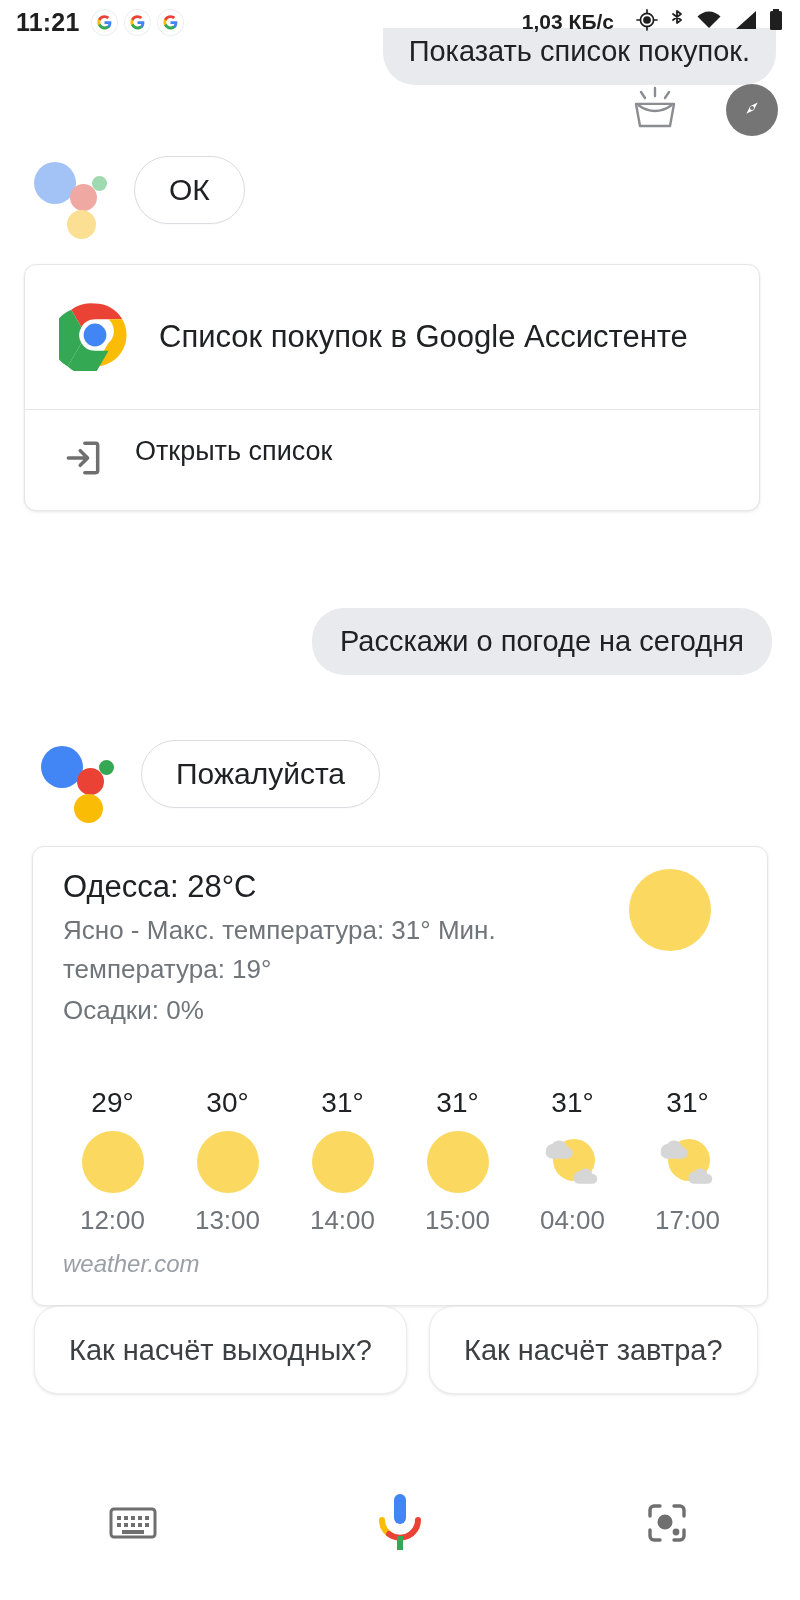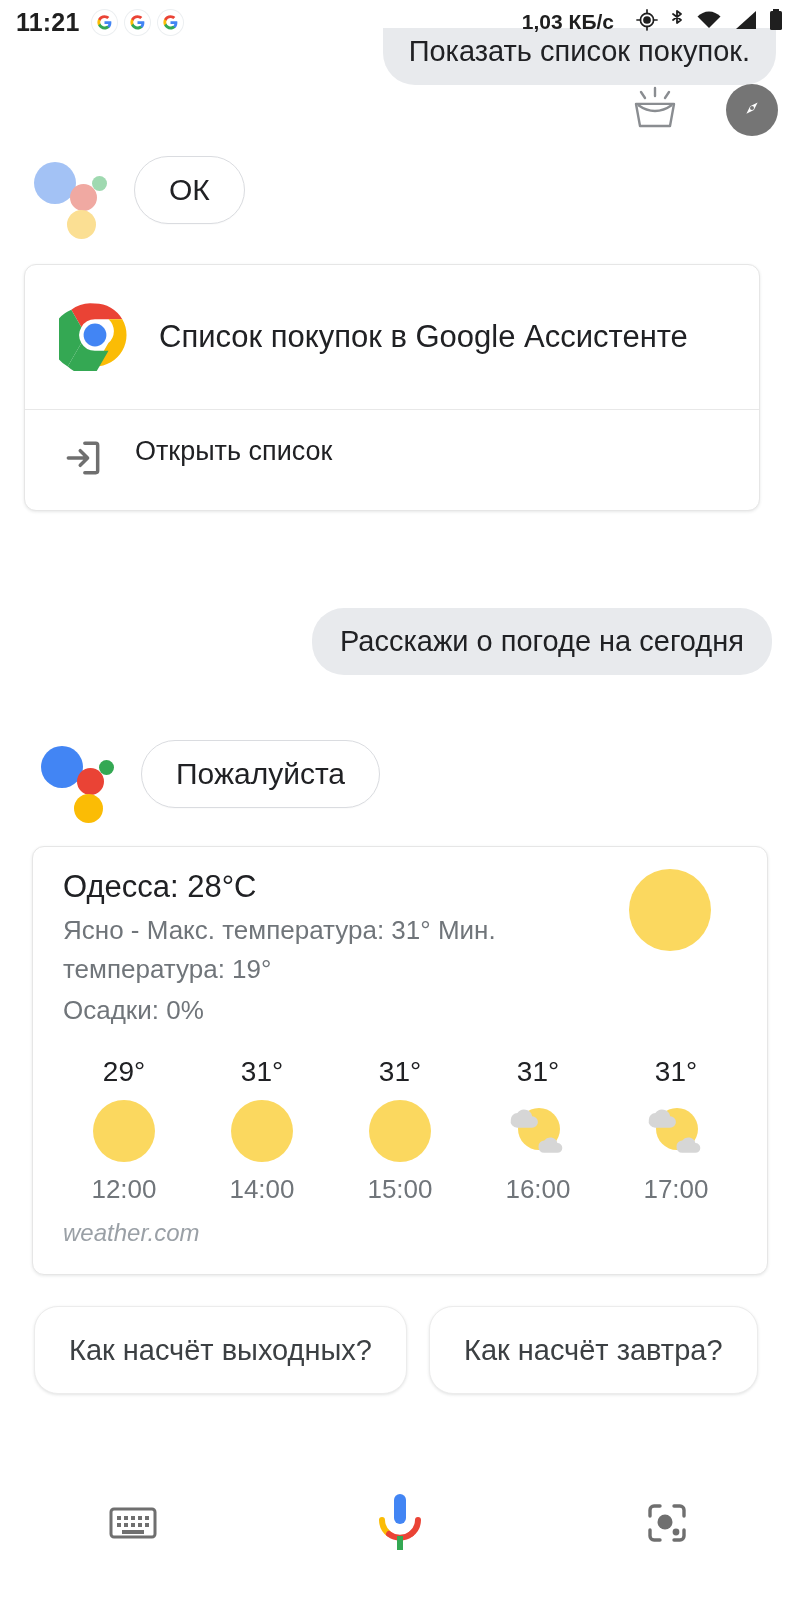--- a/index.html
+++ b/index.html
@@ -79,21 +79,21 @@
   .card-action { display:flex; gap:30px; padding:26px 30px 26px 36px; }
   .card-action-label { font-size:27px; color:#202124; }
 
   
   .weather-card { position:absolute; left:32px; top:846px; width:736px; }
   .w-head { position:relative; padding:22px 28px 10px 30px; }
   .w-city { font-size:31px; color:#202124; font-weight:400; }
   .w-sub { font-size:26px; color:#70757a; line-height:1.5; margin-top:6px; max-width:520px; }
   .w-sun-big { position:absolute; right:56px; top:22px; width:82px; height:82px; border-radius:50%; background:#fbd85f; }
   .w-hours { display:flex; padding:16px 22px 4px 22px; }
-  .w-hour { flex:1; display:flex; flex-direction:column; align-items:center; gap:10px; }
+  .w-hour { flex:1; display:flex; flex-direction:column; align-items:center; gap:10px;margin-top:31px; }
   .w-temp { font-size:28px; color:#202124; }
   .w-time { font-size:26px; color:#70757a; }
   .w-icon { width:66px; height:66px; position:relative; }
   .sun-sm { width:62px; height:62px; border-radius:50%; background:#fbd85f; position:absolute; left:2px; top:2px; }
   .w-source { font-size:24px; color:#9aa0a6; font-style:italic; padding:10px 0 27px 30px; }
 
   
   .chips { position:absolute; left:0; top:1306px; width:800px; height:96px; display:flex; gap:22px; padding-left:34px; }
   .chip {
     background:#fff; border:1px solid #ececec; border-radius:24px;
@@ -270,20 +270,27 @@
 
       <div class="w-hours">
         <div class="w-hour">
           <span class="w-temp">29°</span>
           <span class="w-icon">
               <span class="sun-sm"></span>
             </span>
           <span class="w-time">12:00</span>
         </div>
         <div class="w-hour">
+          <span class="w-temp">30°</span>
+          <span class="w-icon">
+              <span class="sun-sm"></span>
+            </span>
+          <span class="w-time">13:00</span>
+        </div>
+        <div class="w-hour">
           <span class="w-temp">31°</span>
           <span class="w-icon">
               <span class="sun-sm"></span>
             </span>
           <span class="w-time">14:00</span>
         </div>
         <div class="w-hour">
           <span class="w-temp">31°</span>
           <span class="w-icon">
               <span class="sun-sm"></span>
@@ -292,21 +299,21 @@
         </div>
         <div class="w-hour">
           <span class="w-temp">31°</span>
           <span class="w-icon">
             <svg width="66" height="66" viewBox="0 0 66 66">
               <circle cx="34" cy="31" r="21" fill="#fbd85f"></circle>
               <path d="M12 30 a8 8 0 0 1 8-8 a10 10 0 0 1 18 4 a7 7 0 0 1 0 14 H20 a8 8 0 0 1-8-10z" fill="#d6d6d6" transform="translate(-4,-3) scale(0.82)"></path>
               <path d="M30 50 a7 7 0 0 1 7-7 a9 9 0 0 1 16 3 a6 6 0 0 1 0 12 H37 a7 7 0 0 1-7-8z" fill="#d6d6d6" transform="translate(4,4) scale(0.82) translate(6,4)"></path>
             </svg>
           </span>
-          <span class="w-time">16:00</span>
+          <span class="w-time">04:00</span>
         </div>
         <div class="w-hour">
           <span class="w-temp">31°</span>
           <span class="w-icon">
             <svg width="66" height="66" viewBox="0 0 66 66">
               <circle cx="34" cy="31" r="21" fill="#fbd85f"></circle>
               <path d="M12 30 a8 8 0 0 1 8-8 a10 10 0 0 1 18 4 a7 7 0 0 1 0 14 H20 a8 8 0 0 1-8-10z" fill="#d6d6d6" transform="translate(-4,-3) scale(0.82)"></path>
               <path d="M30 50 a7 7 0 0 1 7-7 a9 9 0 0 1 16 3 a6 6 0 0 1 0 12 H37 a7 7 0 0 1-7-8z" fill="#d6d6d6" transform="translate(4,4) scale(0.82) translate(6,4)"></path>
             </svg>
           </span>

